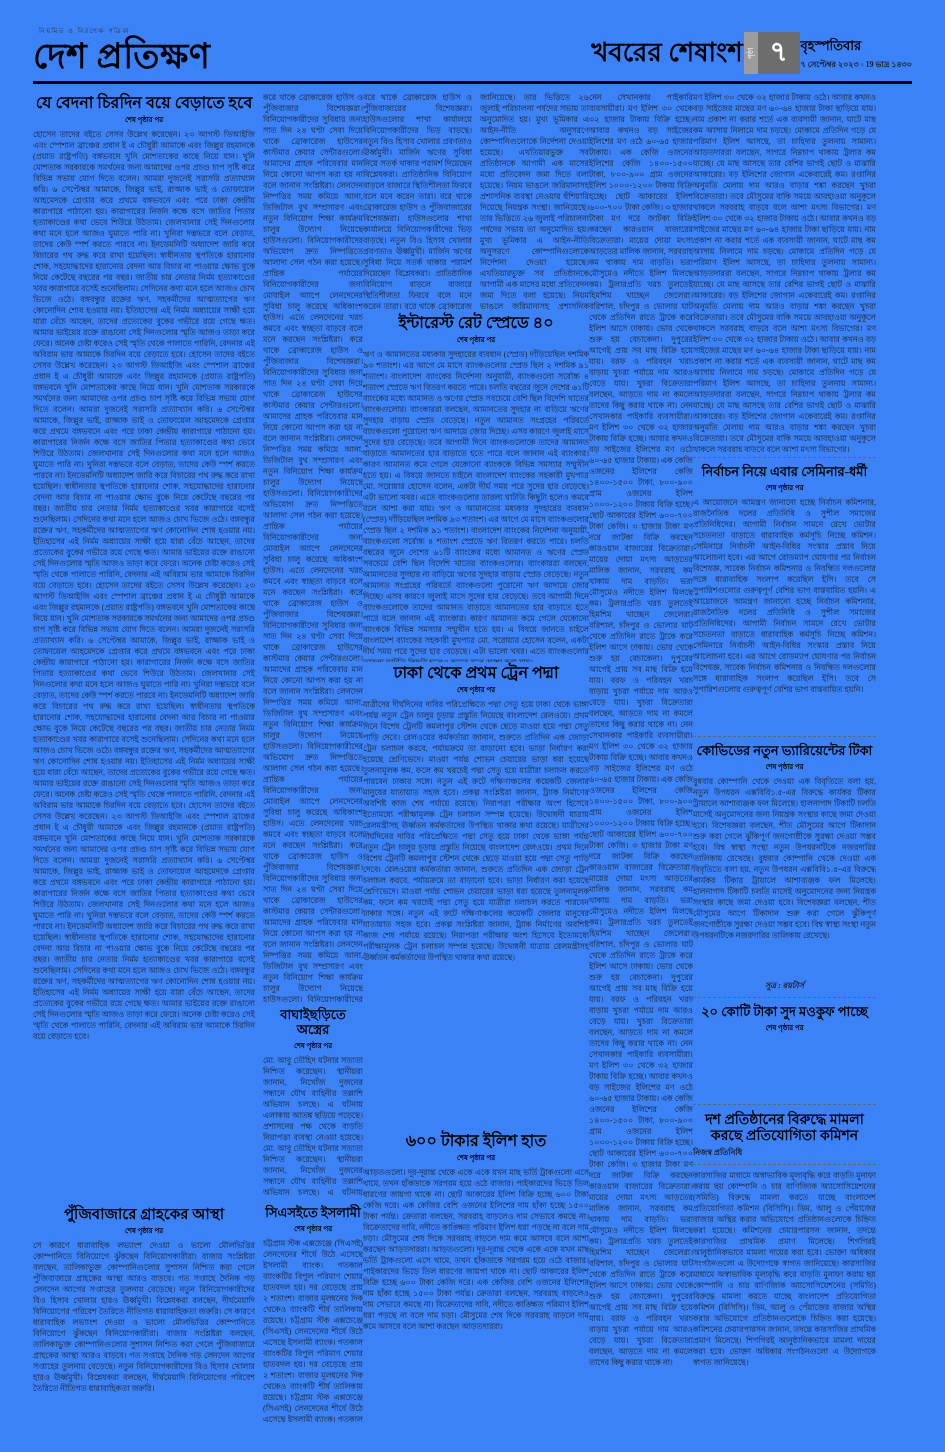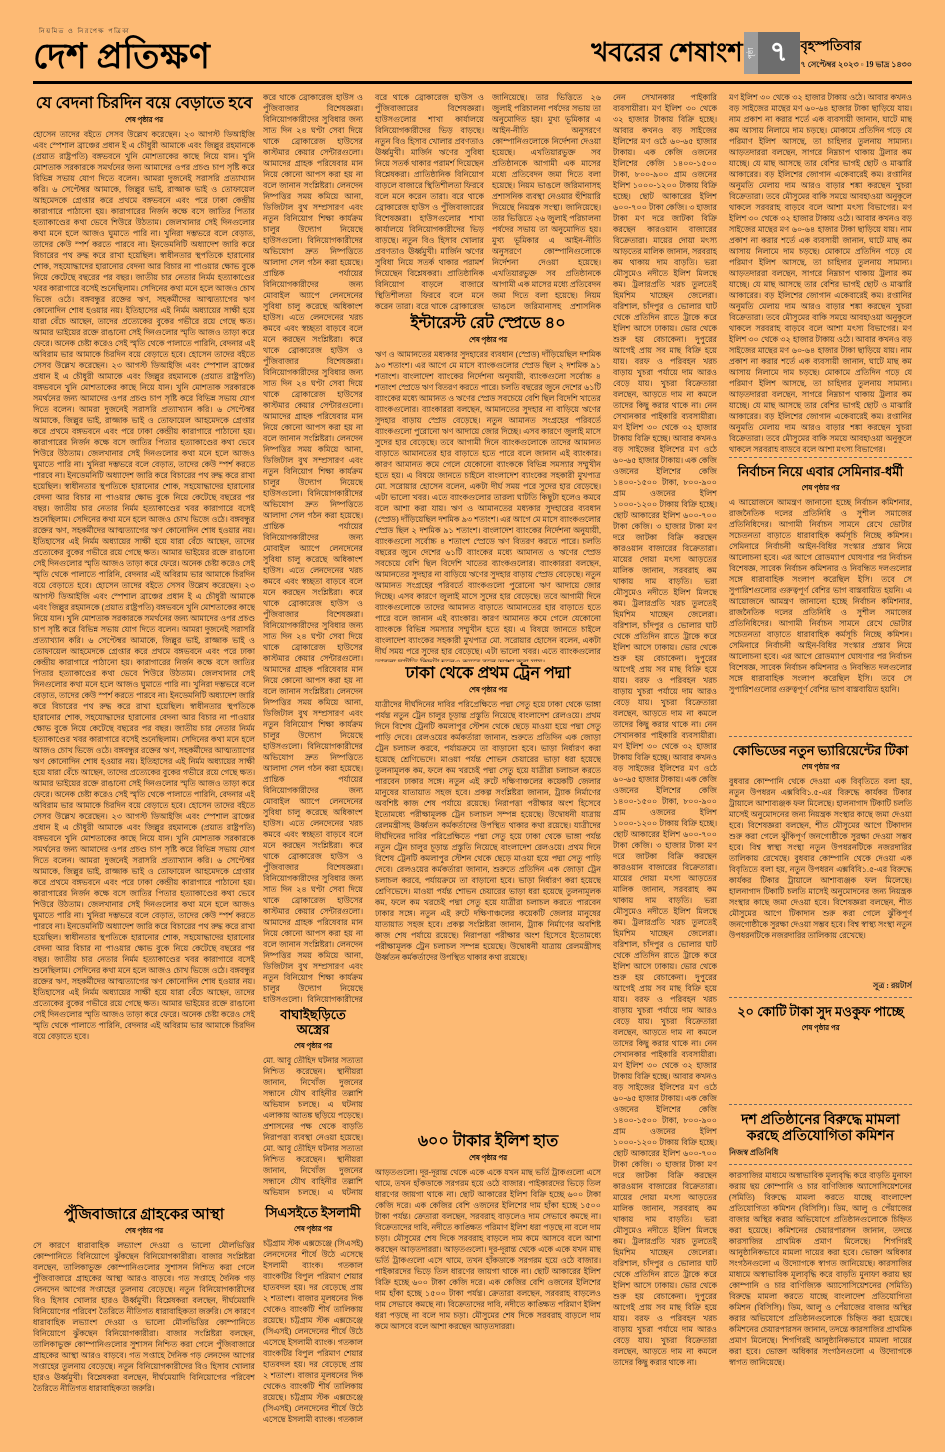--- a/index.html
+++ b/index.html
@@ -1,42 +1,42 @@
 <!DOCTYPE html>
 <html lang="bn"><head>
 <meta charset="utf-8">
 <style>
   html,body{margin:0;padding:0;background:#e8e8e8;}
-  .page{width:945px;height:1452px;background:#fdba74;position:relative;overflow:hidden;
+  .page{width:945px;height:1452px;background:#3b82f6;position:relative;overflow:hidden;
         font-family:"Liberation Serif", serif;color:#1c1c1c;margin:0 auto;}
   
   .hdr{margin:26px 33px 0;display:flex;justify-content:space-between;align-items:flex-end;
        border-bottom:3px solid #000;padding-bottom:7px;}
   .masthead{display:flex;flex-direction:column;}
   .tagline{font-size:6.5px;letter-spacing:1.5px;margin:0 0 2px 6px;color:#333;}
   .paper-name{font-size:35px;font-weight:900;letter-spacing:.5px;line-height:1;color:#000;}
   .hdr-right{display:flex;align-items:center;gap:1px;}
   .section-title{font-size:26px;font-weight:800;color:#000;line-height:1;}
   .page-box{display:flex;height:42px;}
   .page-label{writing-mode:vertical-rl;transform:rotate(180deg);background:#9c9c9c;color:#fff;
               font-size:7px;display:flex;align-items:center;justify-content:center;width:14px;}
   .page-num{width:42px;background:#6d6d6d;color:#fff;font-size:28px;font-weight:800;
             display:flex;align-items:center;justify-content:center;}
   .date-block .day{font-size:13px;font-weight:800;color:#000;}
   .date-block .date-line{font-size:8px;font-weight:600;margin-top:1px;}
   
-  .cols{margin:8px 33px 0;display:flex;gap:12px;height:1330px;}
+  .cols{margin:8px 33px 0;display:flex;height:1330px;}
   .body-text{font-size:8px;line-height:11px;text-align:justify;overflow:hidden;color:#222;}
   .headline{font-weight:800;text-align:center;color:#000;line-height:1.15;margin:2px 0 0;}
   .h16{font-size:16px;} .h15{font-size:15px;} .h14{font-size:14px;} .h13{font-size:13px;}
   .cont-tag{font-size:7px;font-weight:700;text-align:center;margin:2px 0 3px;color:#000;}
   .story{display:flex;flex-direction:column;overflow:hidden;}
   .story .body-text{flex:1;}
   .dash{border-top:1px dashed #666;margin:5px 0;flex:none;}
-  .source{font-size:8px;font-weight:700;text-align:right;margin-top:18px;flex:none;}
+  .source{font-size:8px;font-weight:700;text-align:center;margin-top:18px;flex:none;font-style:italic;}
   .byline{font-size:8px;font-weight:700;margin:2px 0 0;flex:none;}
   
   .regA{width:330px;display:flex;flex-direction:column;flex:none;}
   .a-row1{display:flex;gap:8px;height:1106px;flex:none;}
   .a-main{width:222px;flex:none;}
   .a-sideW{width:100px;flex:none;display:flex;flex-direction:column;}
   .side-top{flex:1;margin-bottom:4px;}
   .mini-story{height:192px;flex:none;}
   .a-row2{display:flex;gap:8px;margin-top:6px;flex:1;overflow:hidden;}
   .a-row2 .a-side2{flex:1;}

